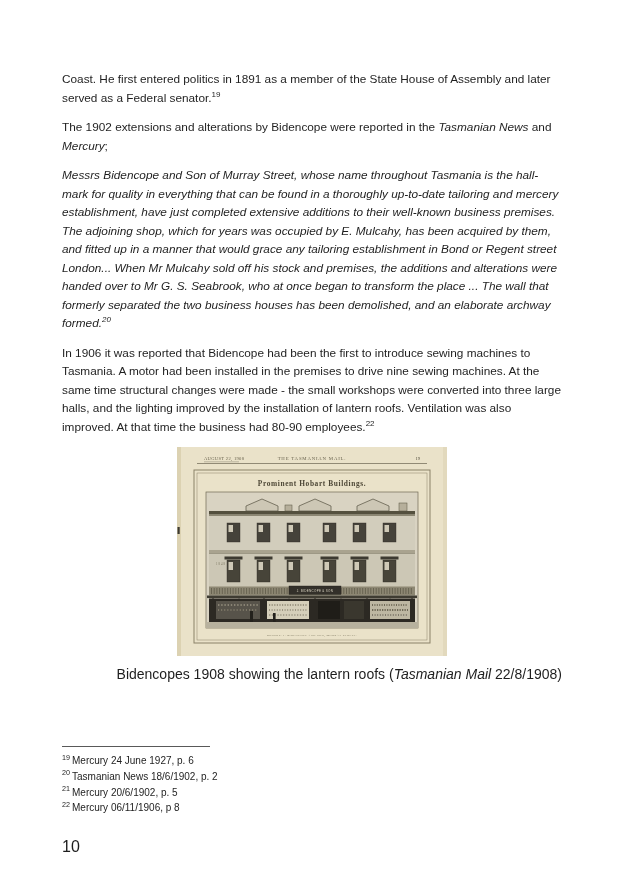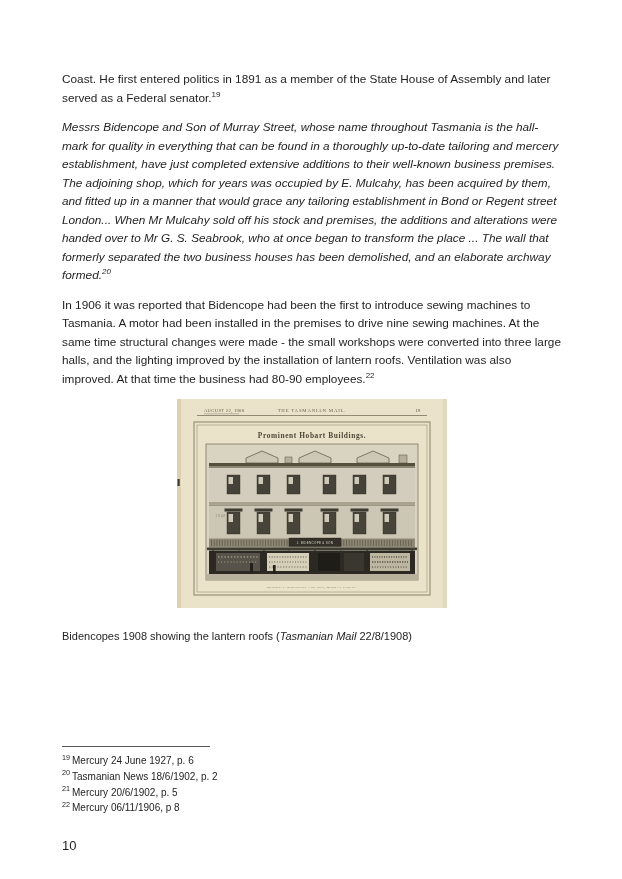--- a/index.html
+++ b/index.html
@@ -25,24 +25,24 @@
   sup.fnref{
     font-size:8px;
     line-height:0;
     vertical-align:super;
   }
   figure{margin:8px 0 0 0;padding:0;text-align:center;}
   .clipping{
     width:270px;height:209px;margin:0 auto;display:block;
   }
   figcaption{
-    margin-top:22px;
-    font-size:11px;
+    margin-top:10px;
+    font-size:14px;
     color:#1e1e1e;
-    text-align:left;
+    text-align:right;
   }
   .footnotes{
     position:absolute;left:62px;top:746px;width:500px;
   }
   .fn-sep{
     width:148px;height:0;
     border-top:1.6px solid #595959;
     margin-bottom:6px;
   }
   .footnote{
@@ -51,32 +51,33 @@
     color:#1e1e1e;
   }
   .footnote sup{
     font-size:7.2px;
     vertical-align:super;
     line-height:0;
     margin-right:2px;
   }
   .page-number{
     position:absolute;left:62px;top:838px;
-    font-size:13px;color:#1e1e1e;
+    font-size:16px;color:#1e1e1e;
   }
 </style>
 </head>
 <body>
 
 <div class="page">
 
   <div class="content">
 
     <p class="body"><span>Coast. He first entered politics in 1891 as a member of the State House of Assembly and later served as a Federal senator.</span><sup class="fnref">19</sup></p>
 
+    <p class="body"><span>The 1902 extensions and alterations by Bidencope were reported in the </span><em>Tasmanian News</em><span> and </span><em>Mercury</em><span>;</span></p>
 
     <p class="quote"><span>Messrs Bidencope and Son of Murray Street, whose name throughout Tasmania is the hall-mark for quality in everything that can be found in a thoroughly up-to-date tailoring and mercery establishment, have just completed extensive additions to their well-known business premises. The adjoining shop, which for years was occupied by E. Mulcahy, has been acquired by them, and fitted up in a manner that would grace any tailoring establishment in Bond or Regent street London... When Mr Mulcahy sold off his stock and premises, the additions and alterations were handed over to Mr G. S. Seabrook, who at once began to transform the place ... The wall that formerly separated the two business houses has been demolished, and an elaborate archway formed.</span><sup class="fnref">20</sup></p>
 
 
     <p class="body"><span>In 1906 it was reported that Bidencope had been the first to introduce sewing machines to Tasmania. A motor had been installed in the premises to drive nine sewing machines. At the same time structural changes were made - the small workshops were converted into three large halls, and the lighting improved by the installation of lantern roofs. Ventilation was also improved.  At that time the business had 80-90 employees.</span><sup class="fnref">22</sup></p>
 
     <figure>
       <svg class="clipping" viewBox="0 0 270 209" xmlns="http://www.w3.org/2000/svg">
 
         <rect x="0" y="0" width="270" height="209" fill="#eae2c9"></rect>

